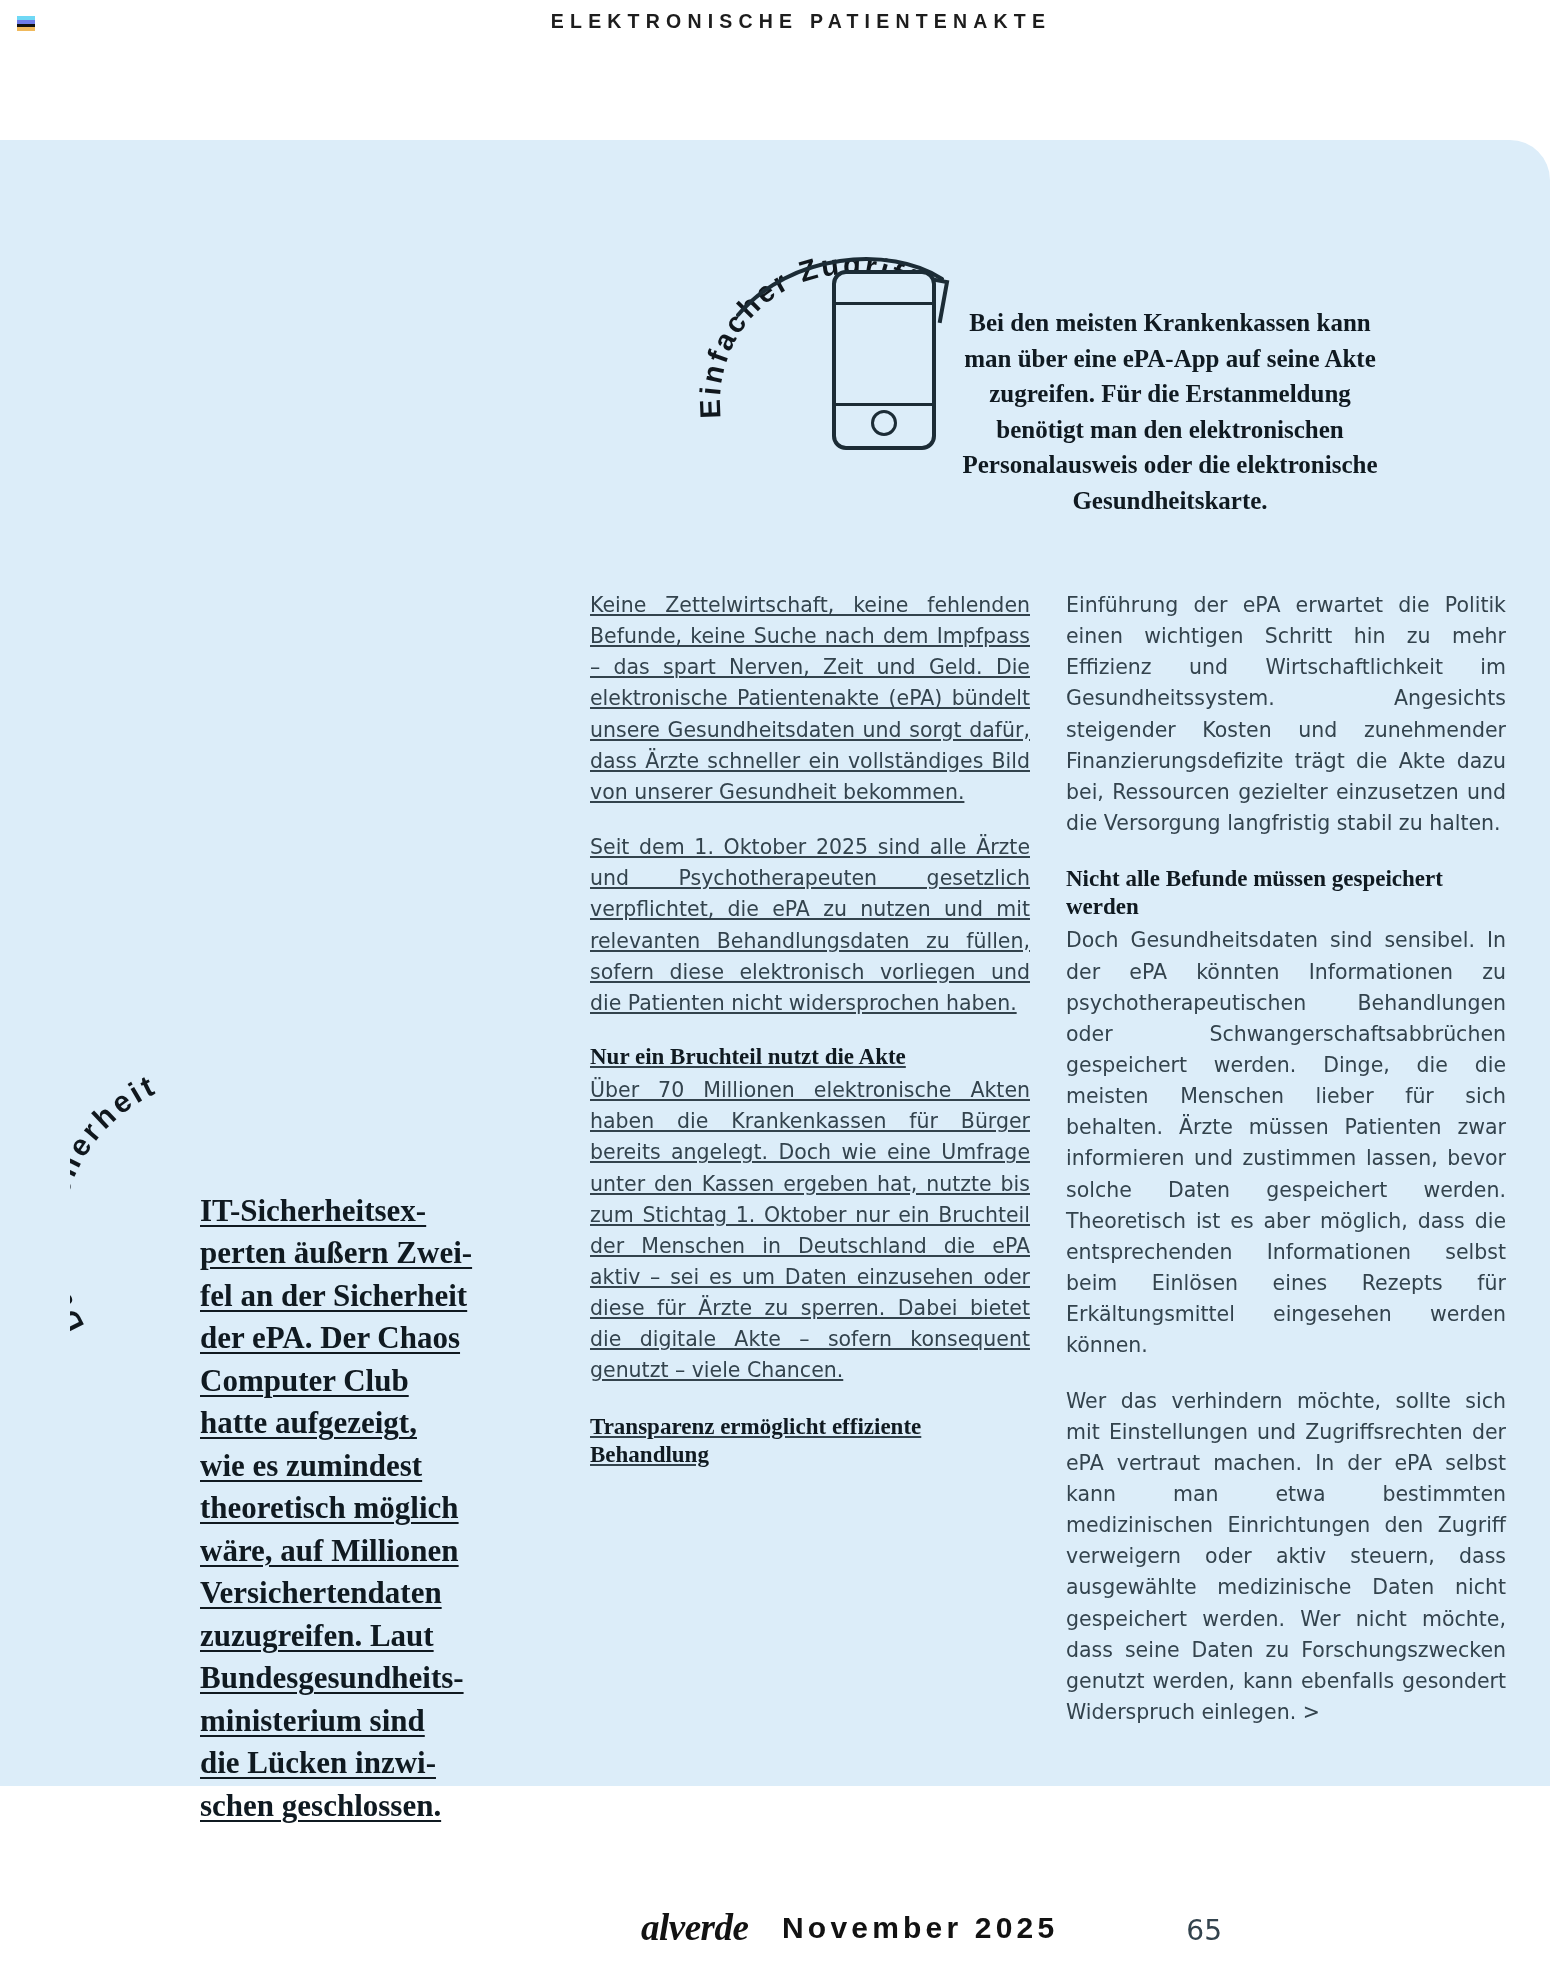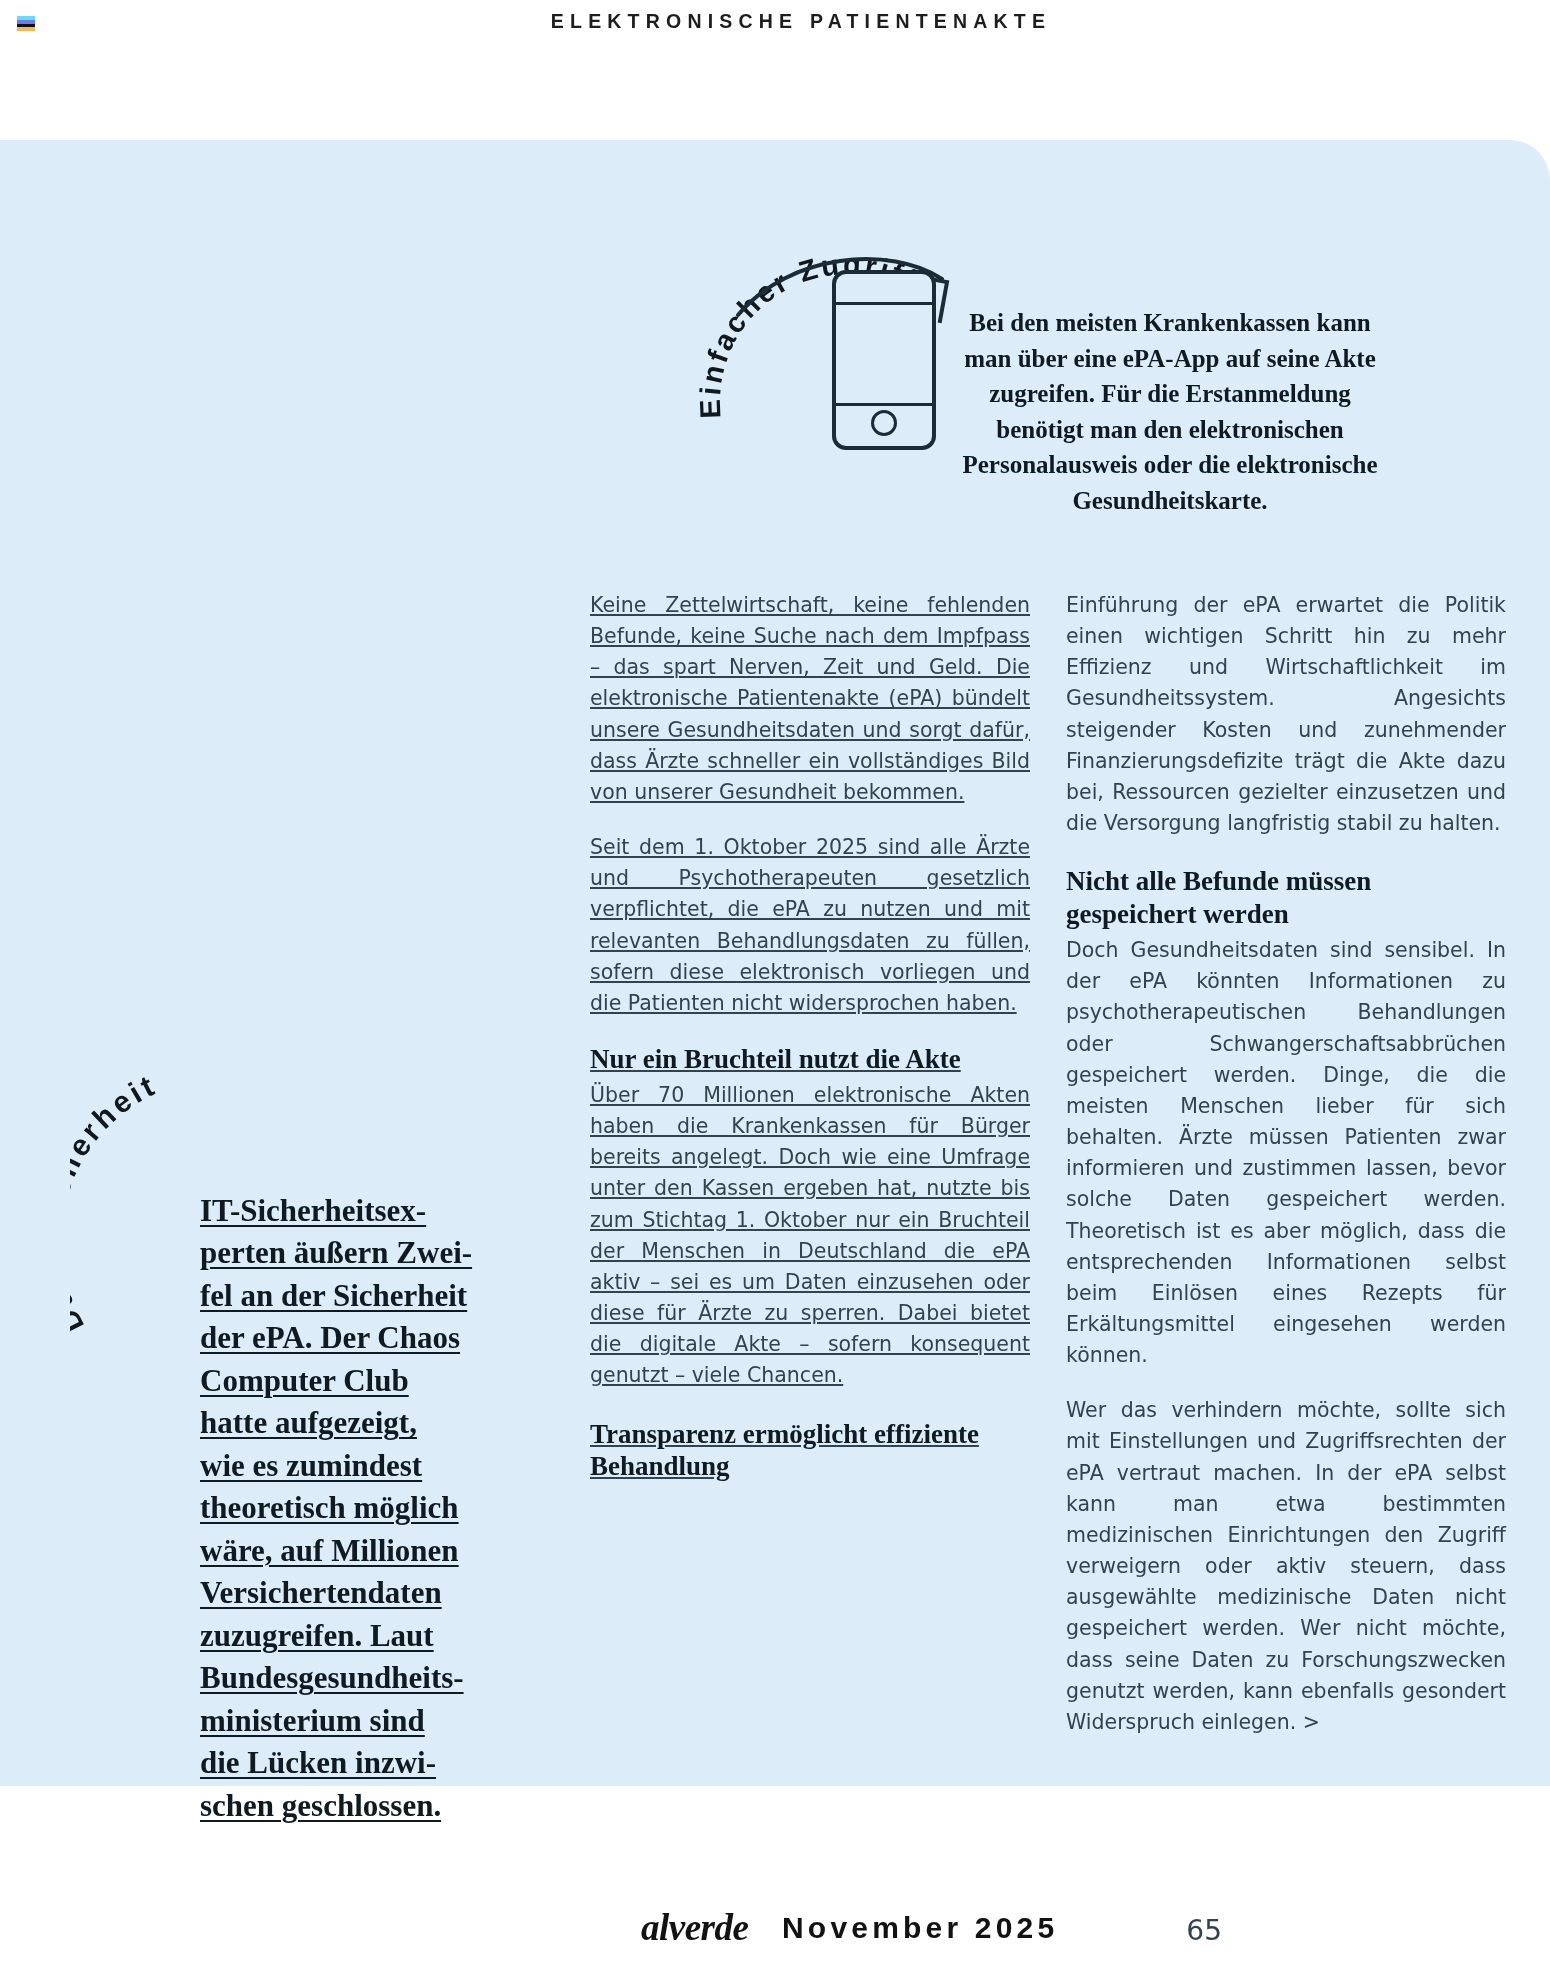--- a/index.html
+++ b/index.html
@@ -96,21 +96,21 @@
     font-size:20.5px;line-height:1.52;
     color:#33434d;
     text-align:justify;
   }
   .col.mid{left:590px;text-decoration:underline;}
   .col.right{left:1066px;}
   .col p{margin:0 0 24px 0;}
   .col p:last-child{margin-bottom:16px;}
   .col h2{
     font-family:"Liberation Serif",serif;
-    font-weight:700;font-size:27px;line-height:1.22;
+    font-weight:700;font-size:23px;line-height:1.22;
     color:#101a21;margin:26px 0 4px 0;text-align:left;
   }
   .col h2.first{margin-top:24px;}
 
   
   .footer{
     position:absolute;left:0;bottom:0;width:1258px;height:110px;
   }
   .logo{
     position:absolute;left:641px;bottom:24px;

